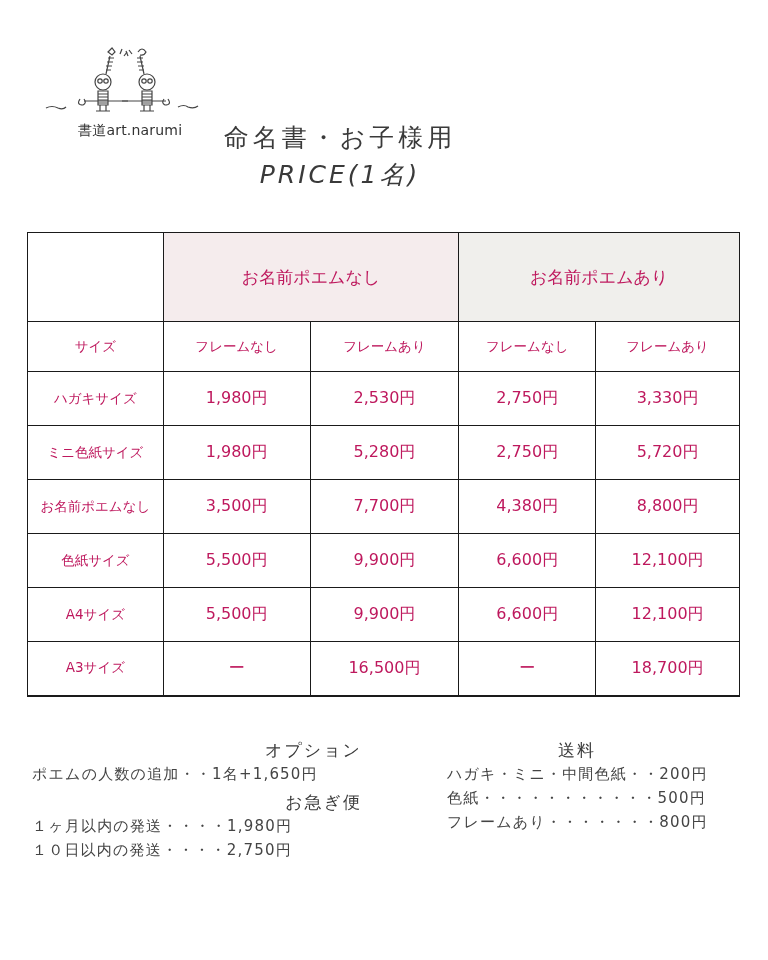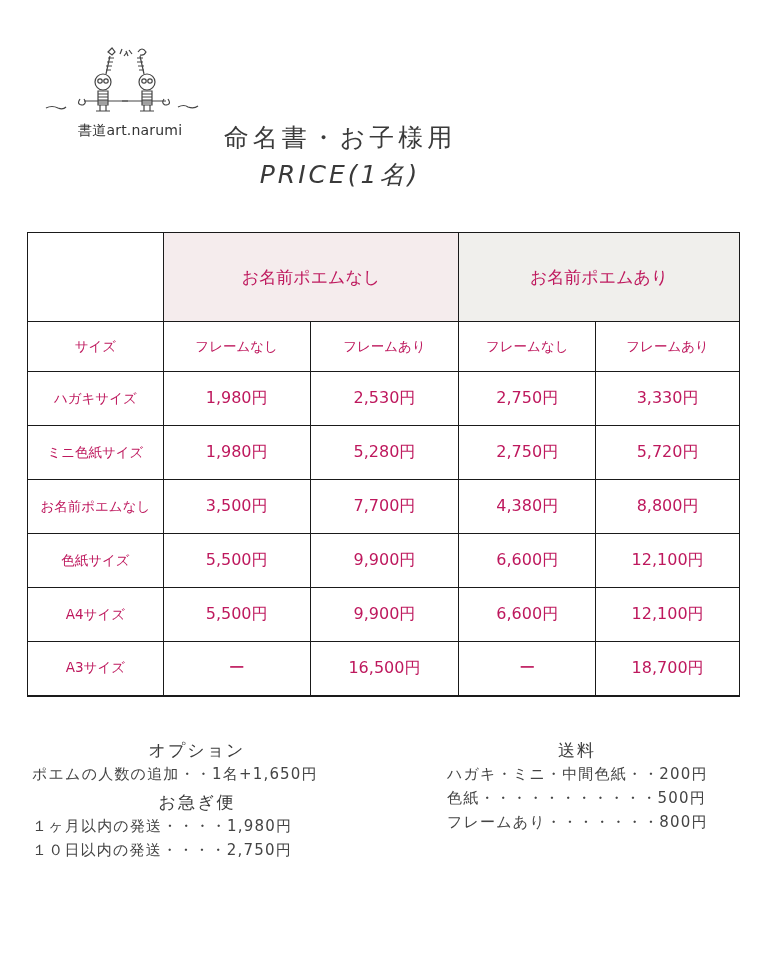--- a/index.html
+++ b/index.html
@@ -25,21 +25,21 @@
   td.c2 { width: 149px; }
   td.c3 { width: 137px; }
   td.c4 { width: 144px; }
   td.g-none { background: #f5eced; }
   td.g-with { background: #f0efec; }
   table.price tr.body:last-child td { border-bottom-width: 2.5px; }
 
   .notes { position: absolute; color: #444; font-size: 15px; letter-spacing: 1.2px; line-height: 24px; }
   .notes .head { font-size: 17px; letter-spacing: 2px; text-align: center; color: #3a3a3a; }
   .opt { left: 32px; top: 738px; width: 330px; }
-  .opt .head { margin-bottom: 0; }
+  .opt .head { margin-bottom: 0; text-align: right; }
   .urg-head { margin-top: 4px; }
   .ship { left: 404px; top: 738px; width: 320px; margin-left: 43px; }
   .ship .head { width: 260px; }
   .line { white-space: pre; }
 </style>
 </head>
 <body>
 
 <div class="logo">
   <svg width="170" height="75" viewBox="0 0 170 75">

